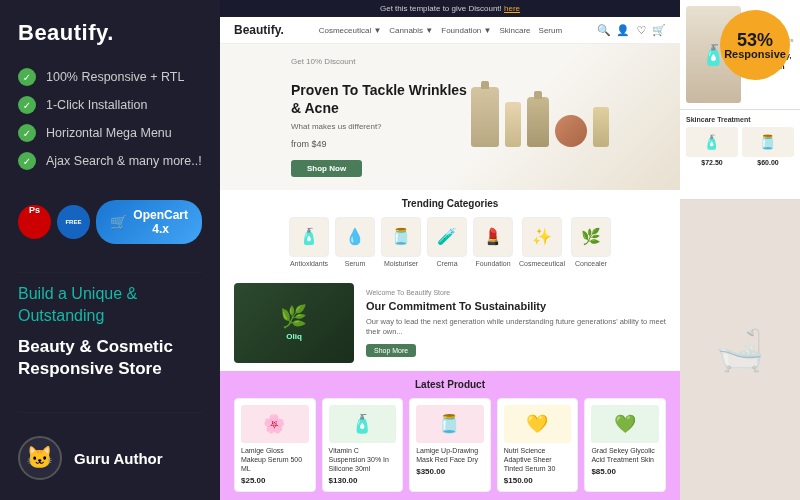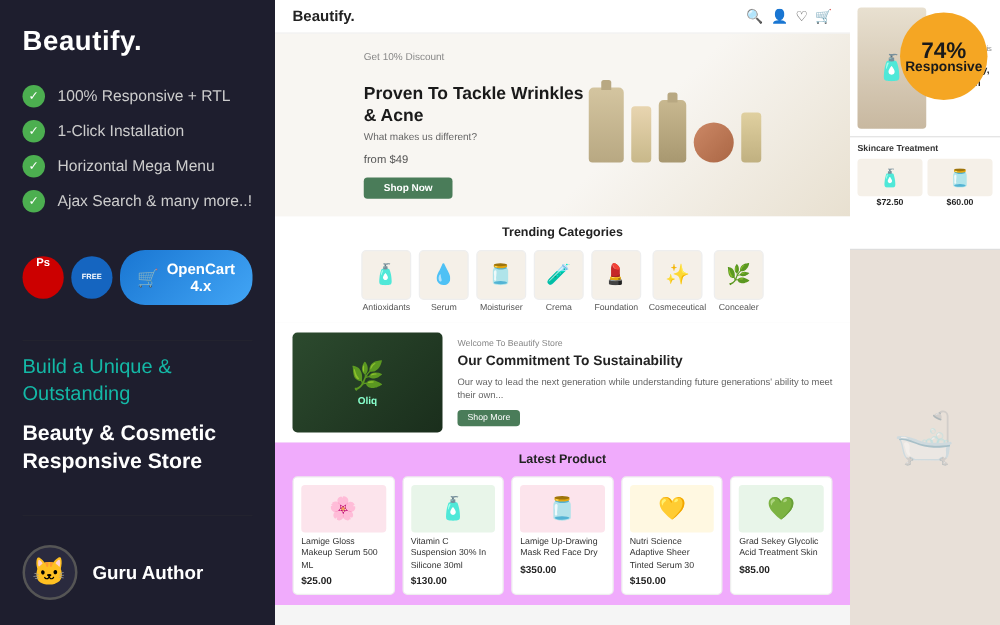--- a/index.html
+++ b/index.html
@@ -590,23 +590,34 @@
   <div class="author-row">
     <div class="author-avatar">
       <span>🐱</span>
     </div>
     <span class="author-name">Guru Author</span>
   </div>
 </div>
 
 <div class="main-content">
 
+  <div class="nav-promo">
+    <span>Get this template to give Discount!</span>
+    <span class="promo-link">here</span>
+  </div>
 
   <div class="site-nav">
     <span class="site-logo">Beautify.</span>
+    <div class="nav-links">
+      <span>Cosmeceutical ▼</span>
+      <span>Cannabis ▼</span>
+      <span>Foundation ▼</span>
+      <span>Skincare</span>
+      <span>Serum</span>
+    </div>
     <div class="nav-icons">
       <span>🔍</span>
       <span>👤</span>
       <span>♡</span>
       <span>🛒</span>
     </div>
   </div>
 
   <div class="hero-section">
     <div class="hero-text">
@@ -700,21 +711,21 @@
         <div class="product-name">Grad Sekey Glycolic Acid Treatment Skin</div>
         <div class="product-price">$85.00</div>
       </div>
     </div>
   </div>
 </div>
 
 <div class="right-panels">
 
   <div class="responsive-badge">
-    <span class="responsive-pct">74%</span>
+    <span class="responsive-pct">53%</span>
     <span class="responsive-label">Responsive</span>
   </div>
 
   <div class="right-panel-top">
     <div class="panel-img-tall" style="background:linear-gradient(180deg,#e8e0d0,#c8b8a0);">
       🧴
     </div>
     <div class="panel-text-side">
       <div class="panel-tag-small">15% Off Only This Week</div>
       <div class="panel-title-small">Prevent Dry, Flaky Skin</div>

